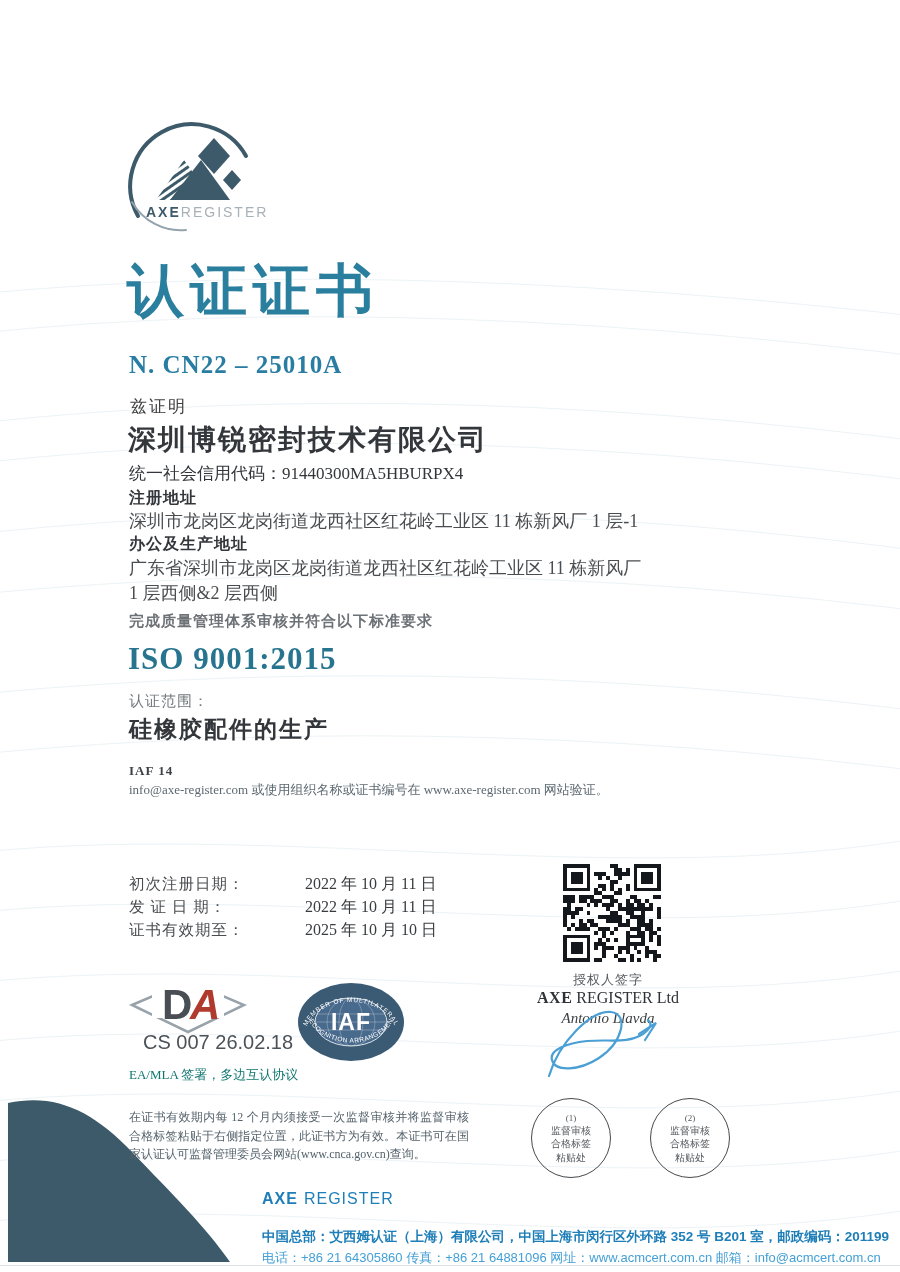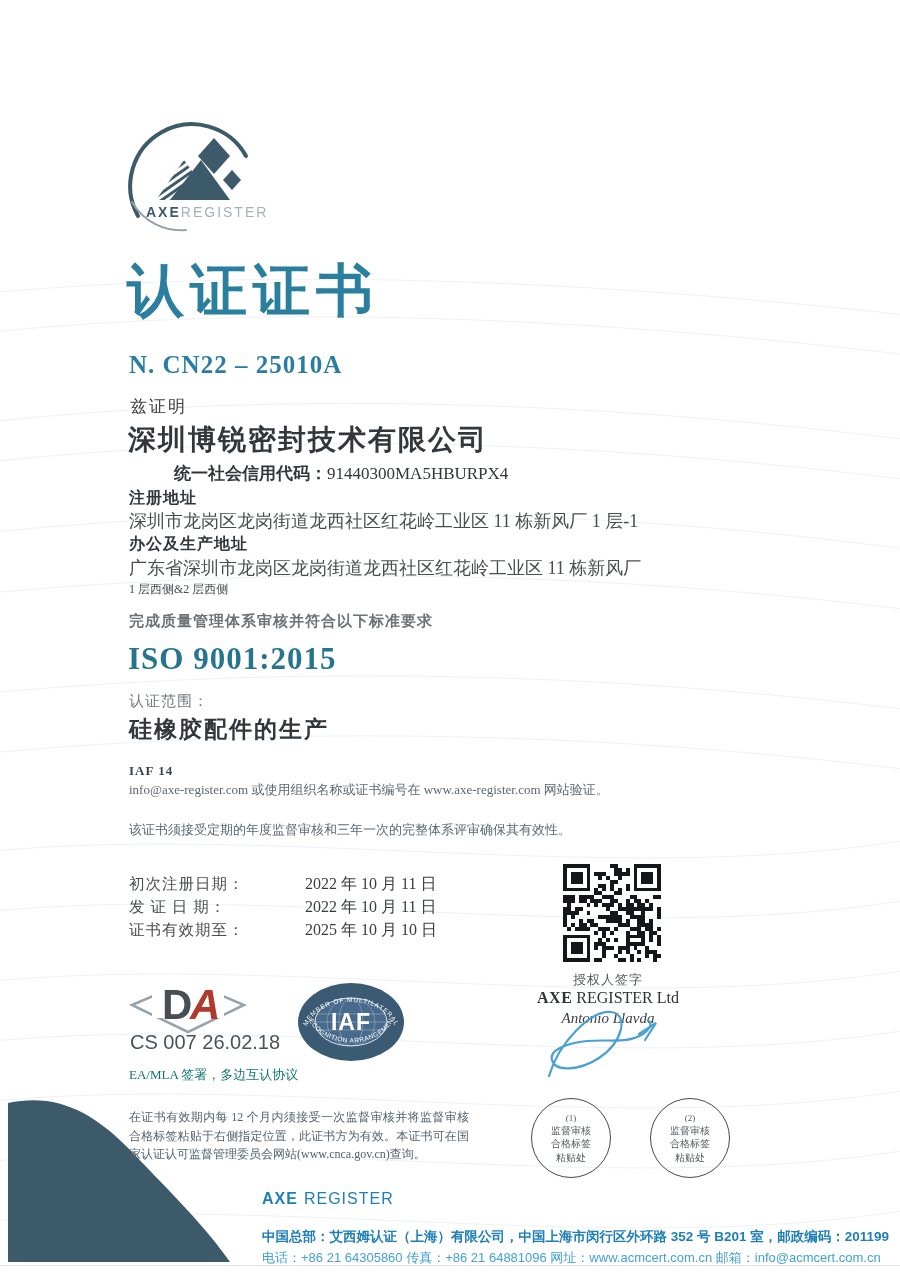--- a/index.html
+++ b/index.html
@@ -9,45 +9,45 @@
   .guilloche{position:absolute;inset:0;pointer-events:none;}
   .abs{position:absolute;}
   
   .logo-box{left:108px;top:104px;width:170px;height:138px;}
   
   .cert-title{left:127px;top:262px;font-size:57px;font-weight:bold;letter-spacing:6px;color:#2b7f9e;line-height:1;}
   .cert-no{left:129px;top:351px;font-size:25px;font-weight:bold;color:#2a7da2;letter-spacing:1px;}
   .certify{left:130px;top:395px;font-size:17px;color:#3d3d3d;letter-spacing:2px;}
   .company{left:128px;top:421px;font-size:28px;font-weight:bold;color:#33373b;letter-spacing:2px;}
   .code-line{left:129px;top:462px;font-size:17px;color:#33373b;}
-  .code-line .lbl{font-weight:bold;margin-left:45px;}
+  .code-line .lbl{font-weight:normal;}
   .addr-label{left:129px;top:488px;font-size:16px;font-weight:bold;color:#33373b;letter-spacing:1px;}
   .addr1{left:129px;top:509px;font-size:18px;color:#4a4d50;}
   .addr-label2{left:129px;top:534px;font-size:16px;font-weight:bold;color:#33373b;letter-spacing:1px;}
   .addr2{left:129px;top:556px;font-size:18px;color:#4a4d50;}
-  .addr3{left:129px;top:581px;font-size:12px;color:#4a4d50;}
+  .addr3{left:129px;top:581px;font-size:18px;color:#4a4d50;}
   .statement{left:129px;top:612px;font-size:15px;color:#6d7277;letter-spacing:1px;font-weight:bold;}
   .iso{left:128px;top:641px;font-size:31px;font-weight:bold;color:#27748f;letter-spacing:1px;}
   .scope-label{left:129px;top:692px;font-size:15px;color:#74797d;letter-spacing:1px;}
   .scope{left:129px;top:714px;font-size:23px;font-weight:bold;color:#33373b;letter-spacing:2px;}
   .iaf-code{left:129px;top:763px;font-size:13px;font-weight:bold;color:#3d4247;letter-spacing:1px;}
   .info-para{left:129px;top:781px;width:575px;font-size:13px;color:#5c6870;line-height:1.45;}
   .validity{left:129px;top:821px;font-size:13px;color:#5c6870;}
   .dates{left:129px;top:873px;font-size:15.5px;color:#4a4d50;}
   .dates .row{display:flex;height:23px;align-items:center;}
   .dates .dl{width:176px;letter-spacing:1px;}
   .dates .dv{font-size:16px;color:#3a3d40;}
   .qr{left:563px;top:864px;width:98px;height:98px;}
   .sign-label{left:528px;top:971px;width:160px;text-align:center;font-size:13px;color:#555a5e;letter-spacing:1px;}
   .sign-co{left:508px;top:989px;width:200px;text-align:center;font-size:16px;color:#2f3337;}
   .sign-co b{letter-spacing:.5px;}
   .sign-name{left:508px;top:1010px;width:200px;text-align:center;font-size:15px;font-style:italic;color:#3c4043;}
   .sig-svg{left:535px;top:998px;width:170px;height:85px;}
   .da-svg{left:128px;top:978px;width:120px;height:58px;}
-  .da-code{left:130px;top:1031px;font-size:20px;color:#4b5258;font-family:"Liberation Sans","DejaVu Sans",sans-serif;}
+  .da-code{left:143px;top:1031px;font-size:20px;color:#4b5258;font-family:"Liberation Sans","DejaVu Sans",sans-serif;}
   .iaf-seal{left:297px;top:982px;width:108px;height:80px;}
   .eamla{left:129px;top:1066px;font-size:13px;color:#0f766e;}
   .fineprint{left:129px;top:1108px;width:340px;font-size:12px;color:#55626b;line-height:1.55;text-align:justify;}
   .stamp{width:78px;height:78px;border:1.5px solid #46494c;border-radius:50%;
          display:flex;flex-direction:column;align-items:center;justify-content:center;
          font-size:10px;color:#55595d;line-height:1.35;text-align:center;}
   .stamp .num{font-size:9px;}
   .stamp1{left:531px;top:1098px;}
   .stamp2{left:650px;top:1098px;}
   .footer{left:262px;top:1190px;font-family:"Liberation Sans","DejaVu Sans",sans-serif;}
@@ -127,21 +127,20 @@
   <div class="abs addr2">广东省深圳市龙岗区龙岗街道龙西社区红花岭工业区 11 栋新风厂</div>
   <div class="abs addr3">1 层西侧&amp;2 层西侧</div>
   <div class="abs statement">完成质量管理体系审核并符合以下标准要求</div>
   <div class="abs iso">ISO 9001:2015</div>
   <div class="abs scope-label">认证范围：</div>
   <div class="abs scope">硅橡胶配件的生产</div>
   <div class="abs iaf-code">IAF 14</div>
   <div class="abs info-para">
     <div>info@axe-register.com 或使用组织名称或证书编号在 www.axe-register.com 网站验证。</div>
   </div>
-  <div class="abs validity">该证书须接受定期的年度监督审核和三年一次的完整体系评审确保其有效性。</div>
 
   <div class="abs dates">
     <div class="row">
       <span class="dl">初次注册日期：</span>
       <span class="dv">2022 年 10 月 11 日</span>
     </div>
     <div class="row">
       <span class="dl">发 证 日 期：</span>
       <span class="dv">2022 年 10 月 11 日</span>
     </div>

